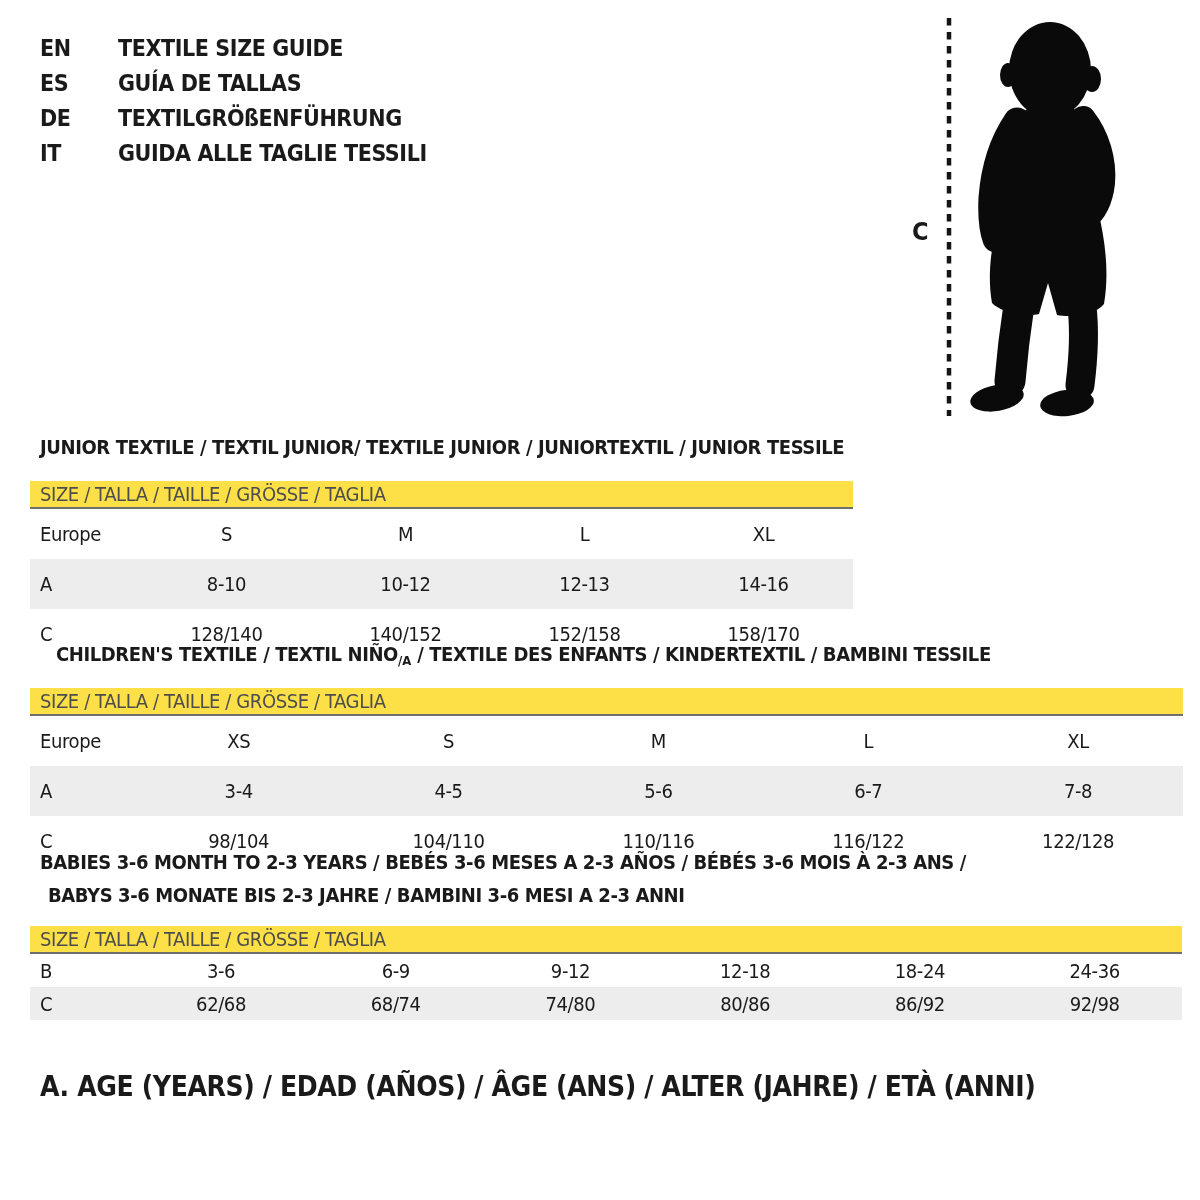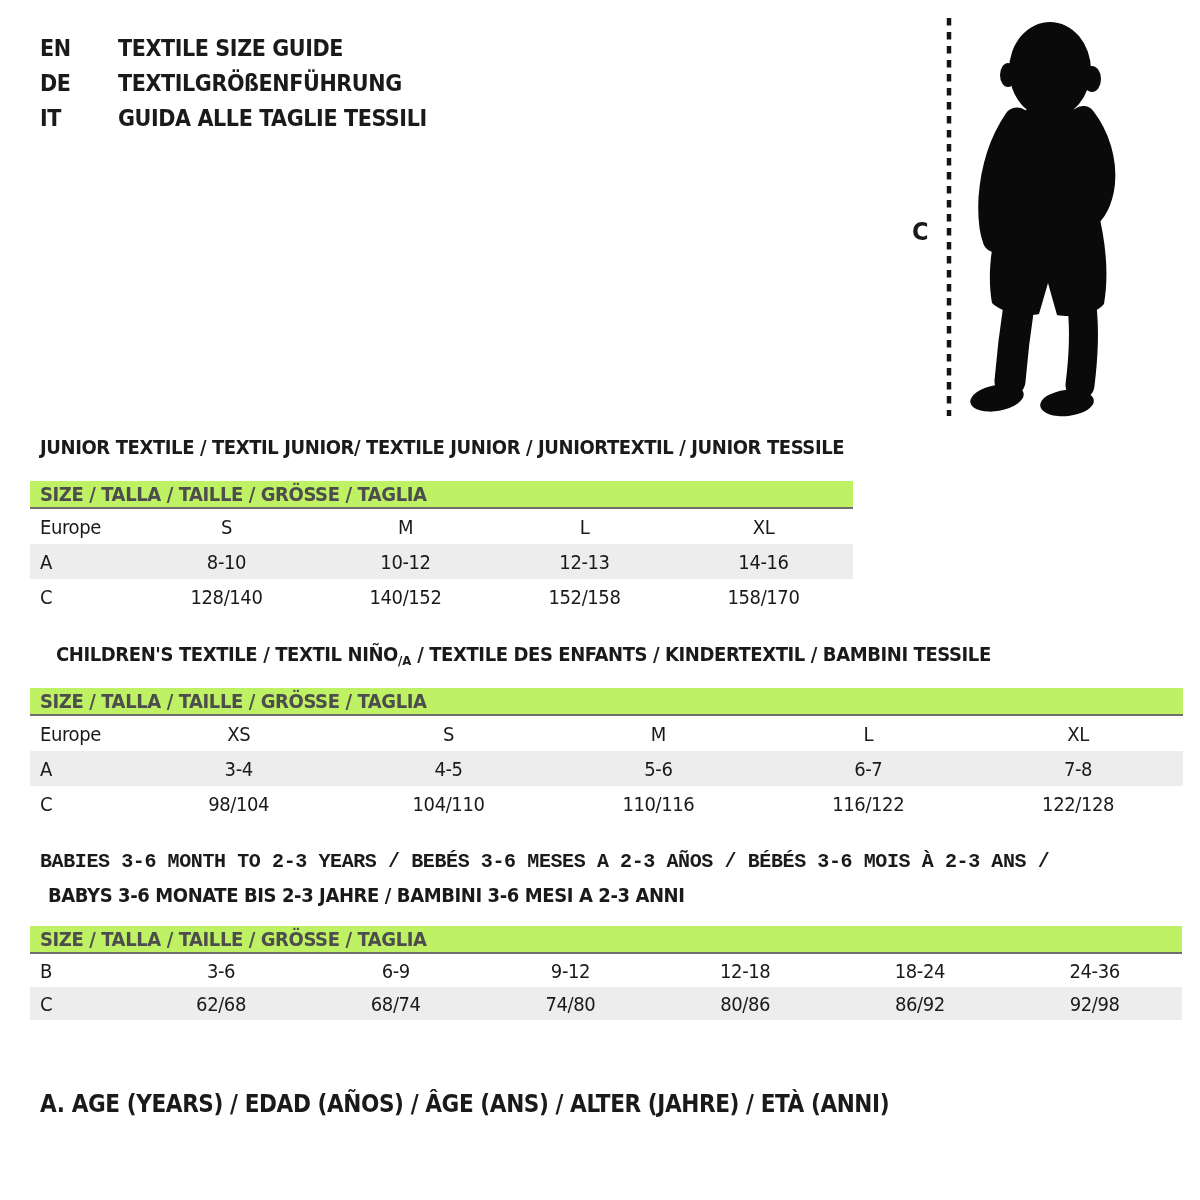--- a/index.html
+++ b/index.html
@@ -12,46 +12,50 @@
   .abs{position:absolute;}
   
   .lang-row{display:flex;height:35px;align-items:center;font-weight:bold;font-size:23px;}
   .lang-code{width:78px;}
   
   .heading{font-weight:bold;font-size:20px;white-space:nowrap;}
   .sub{font-size:13px;vertical-align:-4px;letter-spacing:0;}
   
   .table{box-sizing:border-box;}
   .size-bar{
-    height:28px;background:#bef264;color:#4d4d4d;font-weight:bold;font-size:20px;
+    height:28px;background:#fde047;color:#4d4d4d;font-weight:normal;font-size:20px;
     display:flex;align-items:center;padding-left:10px;box-sizing:border-box;
     border-bottom:2px solid #6e6e6e;
   }
   .trow{display:flex;align-items:center;font-size:20px;}
-  .junior .trow,.children .trow{height:35px;}
+  .junior .trow,.children .trow{height:50px;}
   .babies .trow{height:33px;}
   .trow:nth-child(3){background:#ededed;}
   .c0{padding-left:10px;box-sizing:border-box;}
   .junior .c0{width:13%;}
   .children .c0{width:9%;}
   .babies .c0{width:9%;}
   .cc{flex:1;text-align:center;}
   
-  .footnote{height:30px;font-weight:bold;font-size:24px;white-space:nowrap;margin-top:20px;}
+  .footnote{height:30px;font-weight:bold;font-size:28px;white-space:nowrap;}
   .c-label{font-weight:bold;font-size:25px;}
 </style>
 </head>
 <body>
 
 <div class="canvas">
 
   <div class="abs" style="left:40px;top:30px;">
     <div class="lang-row">
       <span class="lang-code">EN</span>
       <span>TEXTILE SIZE GUIDE</span>
+    </div>
+    <div class="lang-row">
+      <span class="lang-code">ES</span>
+      <span>GUÍA DE TALLAS</span>
     </div>
     <div class="lang-row">
       <span class="lang-code">DE</span>
       <span>TEXTILGRÖßENFÜHRUNG</span>
     </div>
     <div class="lang-row">
       <span class="lang-code">IT</span>
       <span>GUIDA ALLE TAGLIE TESSILI</span>
     </div>
   </div>
@@ -134,21 +138,21 @@
     <div class="trow">
       <span class="c0">C</span>
       <span class="cc">98/104</span>
       <span class="cc">104/110</span>
       <span class="cc">110/116</span>
       <span class="cc">116/122</span>
       <span class="cc">122/128</span>
     </div>
   </div>
 
-  <div class="abs heading" style="left:40px;top:850px;font-family:Liberation Mono, monospace;">BABIES 3-6 MONTH TO 2-3 YEARS / BEBÉS 3-6 MESES A 2-3 AÑOS / BÉBÉS 3-6 MOIS À 2-3 ANS /</div>
+  <div class="abs heading" style="left:40px;top:850px;">BABIES 3-6 MONTH TO 2-3 YEARS / BEBÉS 3-6 MESES A 2-3 AÑOS / BÉBÉS 3-6 MOIS À 2-3 ANS /</div>
   <div class="abs heading" style="left:48px;top:883px;">BABYS 3-6 MONATE BIS 2-3 JAHRE / BAMBINI 3-6 MESI A 2-3 ANNI</div>
 
   <div class="abs table babies" style="left:30px;top:926px;width:1152px;">
     <div class="size-bar">
       <span>SIZE / TALLA / TAILLE / GRÖSSE / TAGLIA</span>
     </div>
     <div class="trow">
       <span class="c0">B</span>
       <span class="cc">3-6</span>
       <span class="cc">6-9</span>

